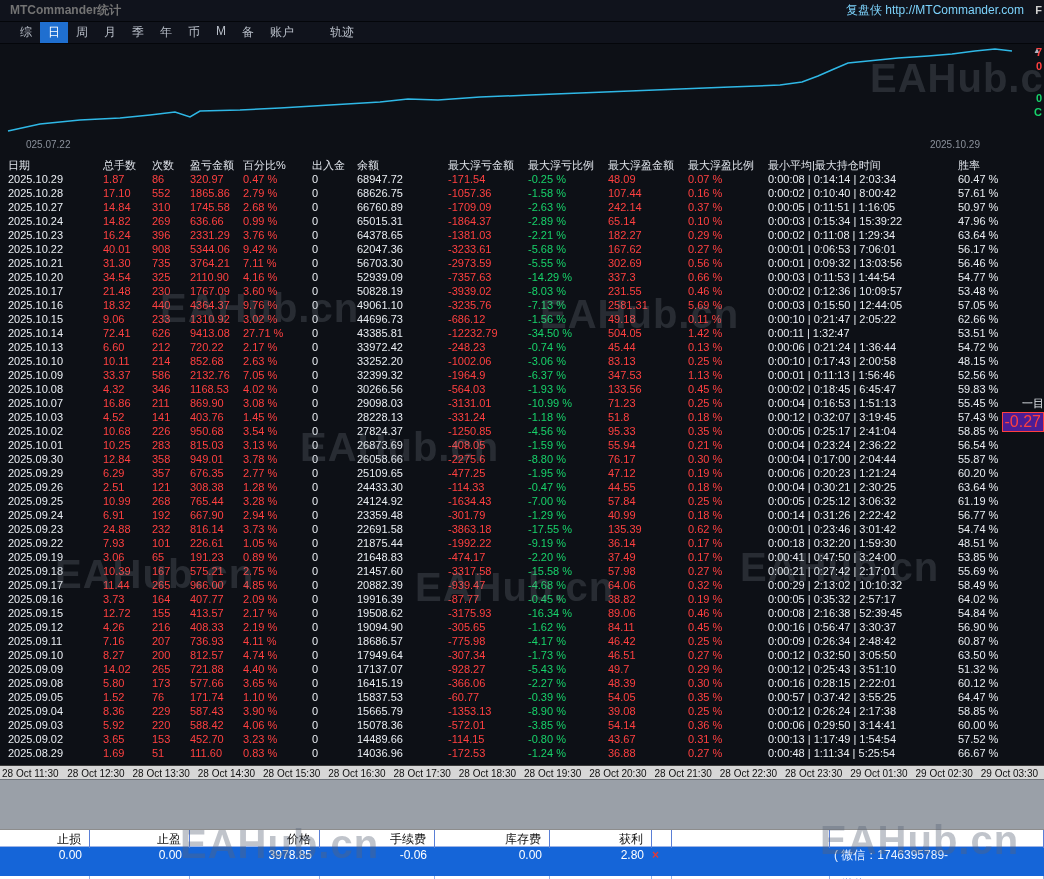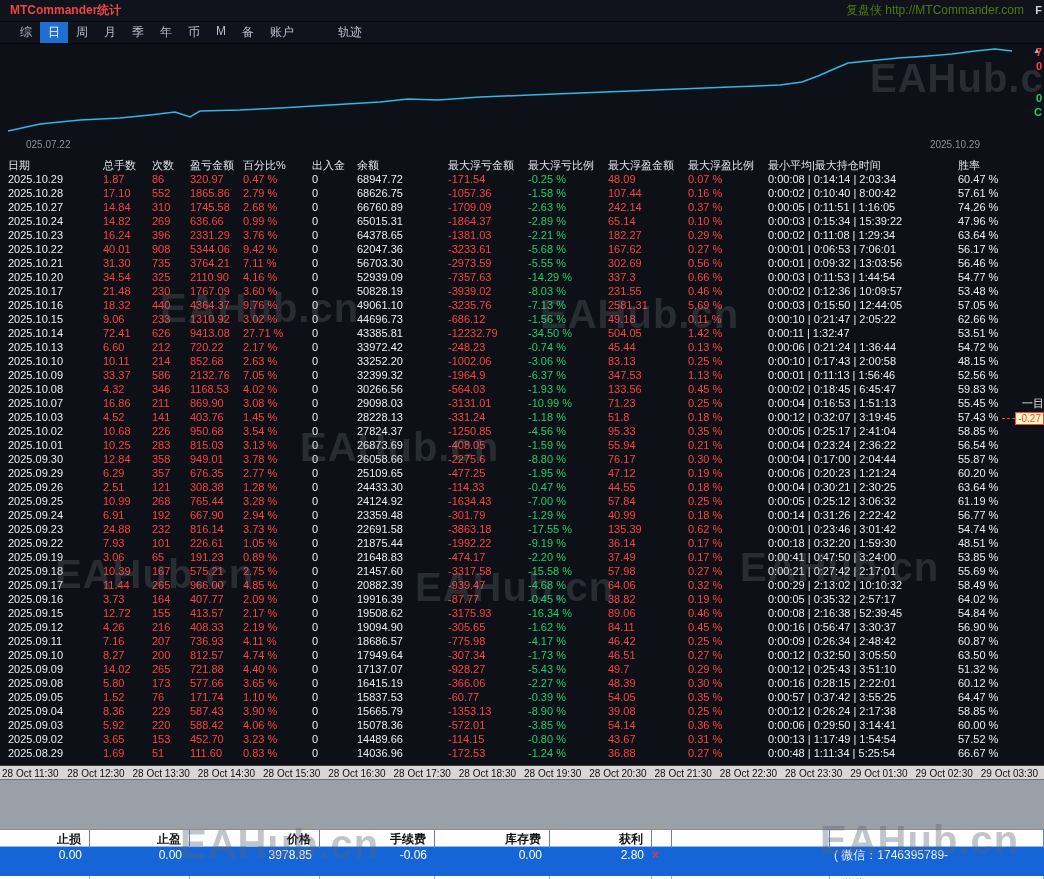--- a/index.html
+++ b/index.html
@@ -3,29 +3,29 @@
 <meta charset="utf-8">
 <style>
   * { margin:0; padding:0; box-sizing:border-box; }
   html,body { width:1044px; height:879px; overflow:hidden; background:#0d1016;
               font-family:"Liberation Sans","DejaVu Sans",sans-serif; }
   .app { position:relative; width:1044px; height:879px; background:#0d1016; }
 
   
   .titlebar { height:22px; background:#10131c; display:flex; align-items:center;
               justify-content:space-between; padding:0 10px; border-bottom:1px solid #04060a; }
-  .titlebar .title { color:#ef4444; font-size:12px; font-weight:bold; }
-  .titlebar .brand-wrap { color:#4d7c0f; font-size:12px; padding-right:10px; }
+  .titlebar .title { color:#737373; font-size:12px; font-weight:bold; }
+  .titlebar .brand-wrap { color:#7dd3fc; font-size:12px; padding-right:10px; }
 
   
   .menubar { height:22px; background:#10131c; display:flex; align-items:center;
              padding-left:12px; border-bottom:1px solid #04060a; }
   .menu-item { color:#b9bfc9; font-size:12px; padding:2px 8px; cursor:default; }
   .menu-item.active { background:#1f6fd0; color:#ffffff; }
-  .menu-trail { margin-left:36px; color:#b9bfc9; font-size:12px; }
+  .menu-trail { margin-left:28px; color:#b9bfc9; font-size:12px; }
 
   
   .chart { position:relative; height:108px; background:#0d1016; }
   .chart svg { position:absolute; left:0; top:0; }
   .chart-label { position:absolute; bottom:2px; font-size:10px; color:#8a909a;padding-left:20px; }
   .chart-label.start { left:6px; }
   .chart-label.end { right:64px; }
   .scroll-arrow { position:absolute; top:2px; right:3px; font-size:8px; color:#aeb6c2; }
 
   
@@ -42,21 +42,21 @@
               font-size:10px; color:#101010; border-top:1px solid #3a3a3a; }
   .timeaxis span { width:65.25px; padding-left:2px; white-space:nowrap; overflow:hidden; }
 
   
   .graybar { height:50px; background:#9aa0a8; position:relative; border-top:1px solid #6f747b; }
 
   
   .bt { background:#ffffff; position:relative; }
   .bt-grid { display:grid; grid-template-columns:90px 100px 130px 115px 115px 102px 20px 1fr 214px;
              font-size:12px; }
-  .bt-header { height:18px; line-height:18px; color:#111; font-weight:bold; background:#fff;
+  .bt-header { height:18px; line-height:18px; color:#111; font-weight:normal; background:#fff;
                border-top:1px solid #8d8d8d; border-bottom:1px solid #9db4e6; }
   .bt-header span { text-align:right; padding-right:8px; border-right:1px solid #5a7fd6; }
   .bt-row { height:29px; line-height:17px; }
   .bt-row span { text-align:right; padding-right:8px; overflow:hidden; white-space:nowrap; }
   .bt-row.selected { background:#1565d8; color:#ffffff; }
   .bt-row.plain { background:#ffffff; color:#15181d; border-bottom:1px solid #cdd9ef; }
   .bt-row.plain span { border-right:1px solid #9db4e6; }
   .close-x { color:#e53935; font-weight:bold; text-align:left !important; padding:0 !important; }
   .bt-note { text-align:left !important; padding-left:4px; }
   .bt-row.selected .bt-note { color:#eaf2ff; }
@@ -64,22 +64,22 @@
 
   
   .wm { position:absolute; font-size:40px; font-weight:bold; letter-spacing:1px;
         pointer-events:none; white-space:nowrap; }
   .wm.dark  { color:rgba(150,158,170,0.20); }
   .wm.light { color:rgba(90,100,118,0.38); }
 
   
   .edge-glyph { position:absolute; right:2px; font-size:11px; font-weight:bold; }
   .marker-label { position:absolute; right:0; top:244px; color:#e9edf2; font-size:11px; }
-  .price-tag { position:absolute; right:0; top:260px; color:#ff4040; font-size:10px;
-               border:1px solid #ff4040; padding:0 2px; background:#fef9c3; }
+  .price-tag { position:absolute; right:0; top:260px; color:#ff4040; font-size:16px;
+               border:1px solid #ff4040; padding:0 2px; background:#4c1d95; }
   .dash-line { position:absolute; right:14px; top:266px; width:28px;
                border-top:1px dashed #ff4040; }
 </style>
 </head>
 <body>
 
 <div class="app">
 
   <div class="titlebar">
     <span class="title">MTCommander统计</span>
@@ -167,21 +167,21 @@
           <span class="c-red">310</span>
           <span class="c-red">1745.58</span>
           <span class="c-red">2.68 %</span>
           <span class="c-white">0</span>
           <span class="c-white">66760.89</span>
           <span class="c-red">-1709.09</span>
           <span class="c-green">-2.63 %</span>
           <span class="c-red">242.14</span>
           <span class="c-red">0.37 %</span>
           <span class="c-white">0:00:05 | 0:11:51 | 1:16:05</span>
-          <span class="c-white">74.26 %</span>
+          <span class="c-white">50.97 %</span>
         </div>
         <div class="row">
           <span class="c-white">2025.10.24</span>
           <span class="c-red">14.82</span>
           <span class="c-red">269</span>
           <span class="c-red">636.66</span>
           <span class="c-red">0.99 %</span>
           <span class="c-white">0</span>
           <span class="c-white">65015.31</span>
           <span class="c-red">-1864.37</span>

